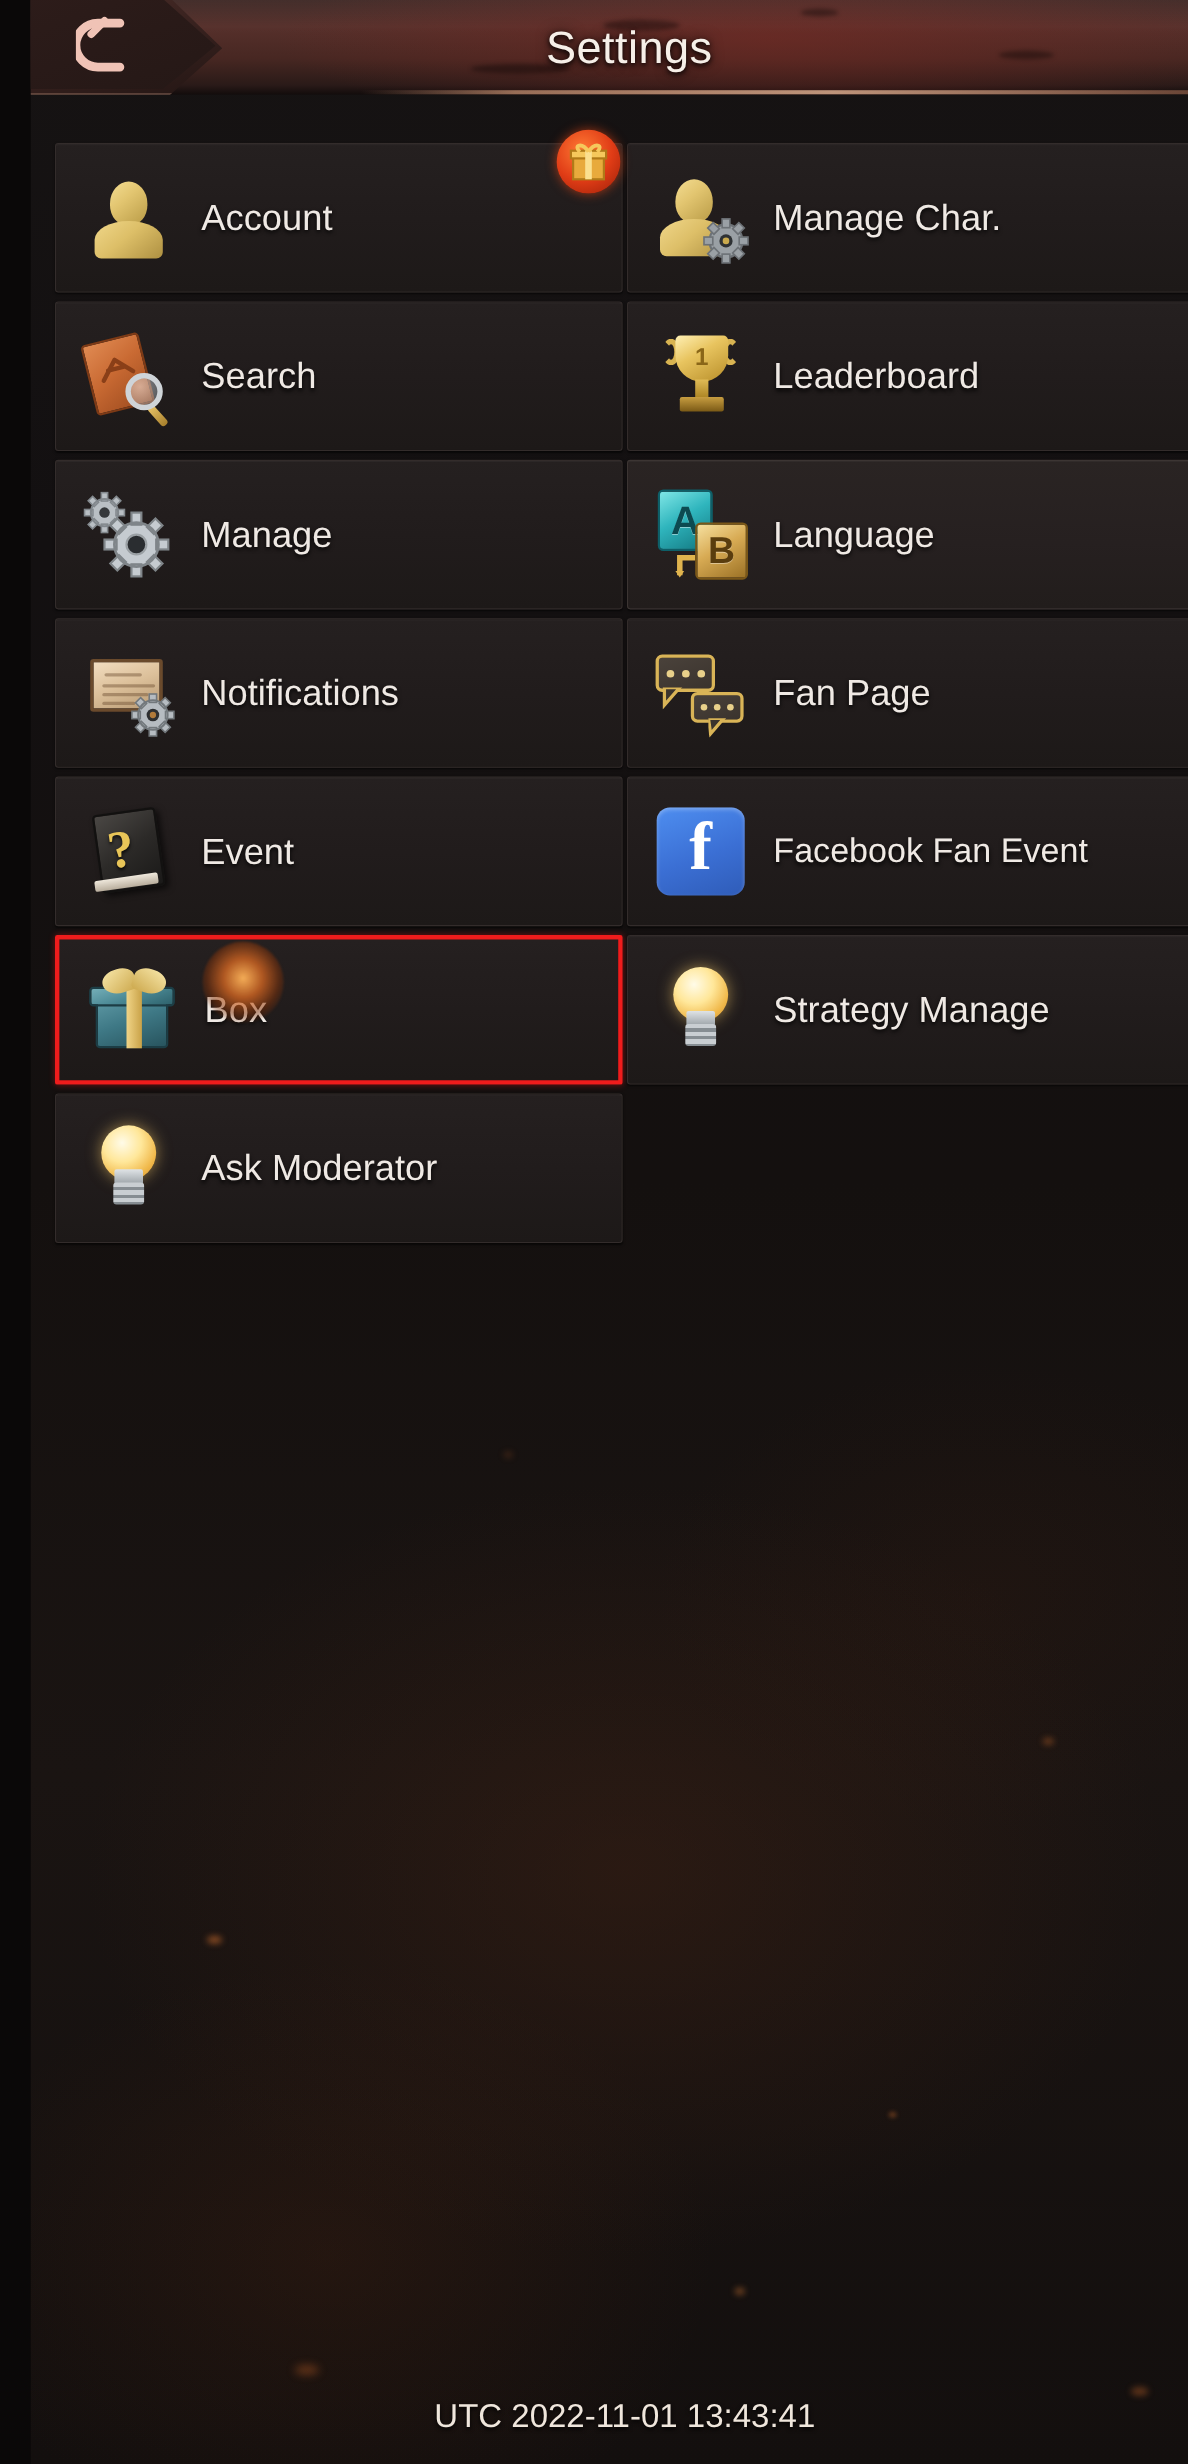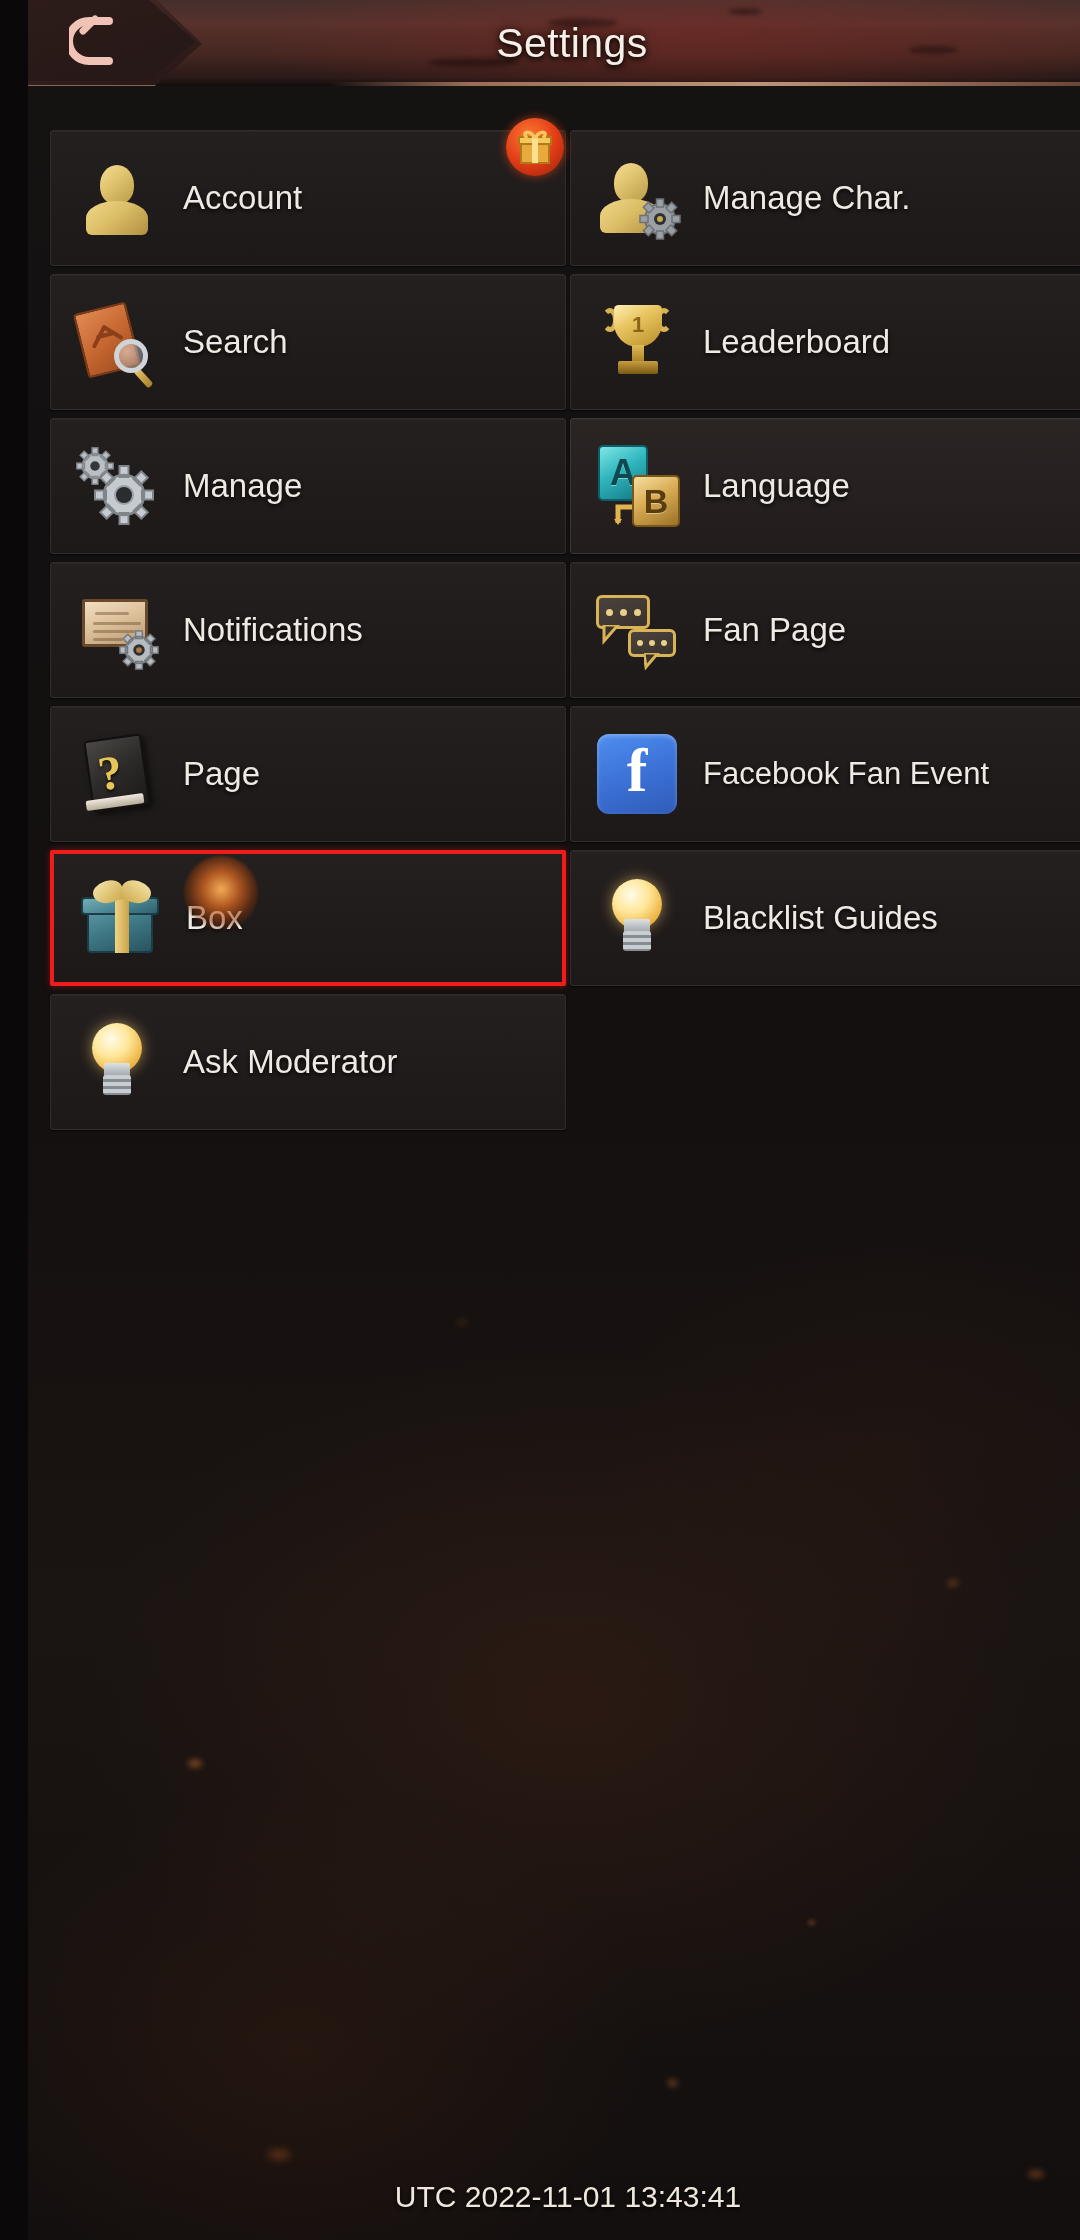--- a/index.html
+++ b/index.html
@@ -492,21 +492,21 @@
     </div>
 
     <div class="tile">
       <div class="tile-icon">
         <div class="ico">
           <div class="hbook"></div>
           <div class="hbook-pages"></div>
           <div class="hq">?</div>
         </div>
       </div>
-      <div class="tile-label">Page</div>
+      <div class="tile-label">Event</div>
     </div>
 
     <div class="tile">
       <div class="tile-icon">
         <div class="fb-tile">f</div>
       </div>
       <div class="tile-label two-line">Facebook Fan Event</div>
     </div>
 
     <div class="tile selected">
@@ -524,21 +524,21 @@
     </div>
 
     <div class="tile">
       <div class="tile-icon">
         <div class="ico">
           <div class="bulb-glass"></div>
           <div class="bulb-neck"></div>
           <div class="bulb-base"></div>
         </div>
       </div>
-      <div class="tile-label">Blacklist Guides</div>
+      <div class="tile-label">Strategy Manage</div>
     </div>
 
     <div class="tile">
       <div class="tile-icon">
         <div class="ico">
           <div class="bulb-glass"></div>
           <div class="bulb-neck"></div>
           <div class="bulb-base"></div>
         </div>
       </div>

